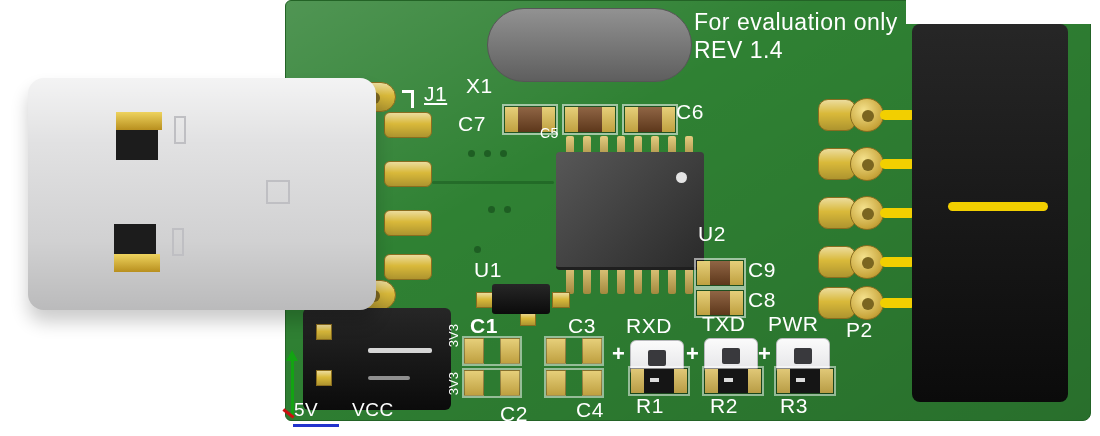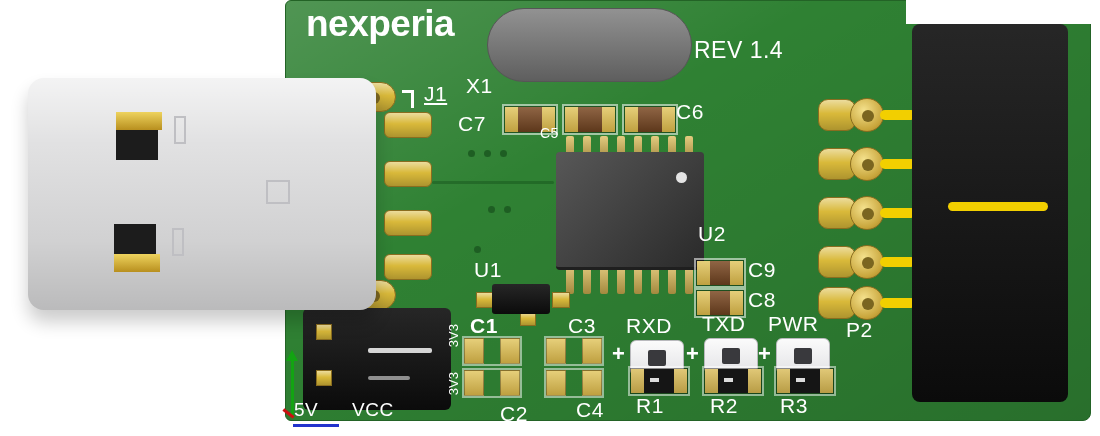--- a/index.html
+++ b/index.html
@@ -244,21 +244,21 @@
     <div class="abs" style="left:86px;top:176px;width:46px;height:18px;background:linear-gradient(180deg,#eed35e,#b88f1e);"></div>
     <div class="outline-sq" style="left:144px;top:150px;width:12px;height:28px;"></div>
     <div class="outline-sq" style="left:238px;top:102px;width:24px;height:24px;"></div>
   </div>
 
   <div class="abs" style="left:291px;top:360px;width:3px;height:58px;background:#12a412;"></div>
   <div class="abs" style="left:286px;top:350px;width:0;height:0;border-left:6px solid transparent;border-right:6px solid transparent;border-bottom:11px solid #12a412;"></div>
   <div class="abs" style="left:293px;top:424px;width:46px;height:3px;background:#2233cc;"></div>
   <div class="abs" style="left:282px;top:412px;width:13px;height:3px;background:#cc1111;transform:rotate(38deg);"></div>
 
-  <div class="silk" style="left:306px;top:4px;font-size:37px;font-weight:bold;letter-spacing:-0.5px;">nexperia</div>
+  <div class="silk" style="left:694px;top:10px;font-size:23px;">For evaluation only</div>
   <div class="silk" style="left:694px;top:38px;font-size:23px;">REV 1.4</div>
 
   <div class="abs" style="left:402px;top:90px;width:12px;height:18px;border-top:3px solid #fff;border-right:3px solid #fff;"></div>
   <div class="silk" style="left:424px;top:82px;text-decoration:underline;">J1</div>
   <div class="silk" style="left:466px;top:74px;">X1</div>
   <div class="silk" style="left:458px;top:100px;margin-top:12px;">C7</div>
   <div class="silk" style="left:540px;top:126px;font-size:14px;">C5</div>
   <div class="silk" style="left:676px;top:100px;">C6</div>
   <div class="silk" style="left:474px;top:258px;">U1</div>
   <div class="silk" style="left:698px;top:222px;">U2</div>

